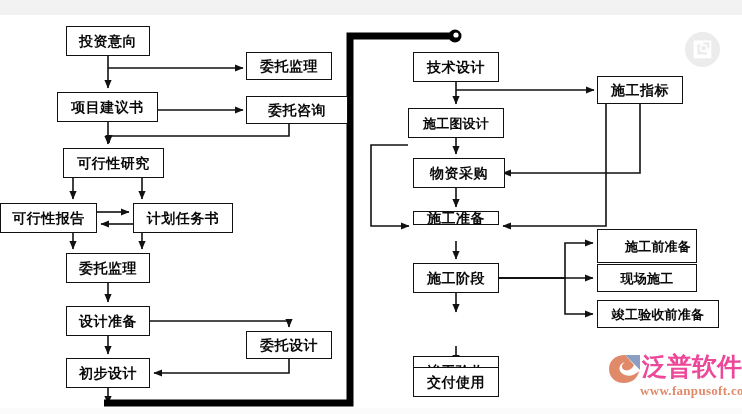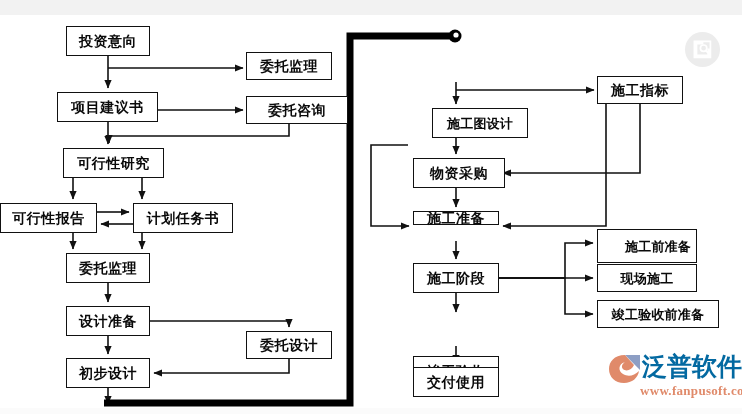--- a/index.html
+++ b/index.html
@@ -38,21 +38,21 @@
   }
   .magnify svg{position:absolute;left:8px;top:8px;}
 
   .watermark{
     position:absolute;left:608px;top:352px;width:130px;height:52px;z-index:6;
     pointer-events:none;
   }
   .wm-mark{position:absolute;left:0;top:2px;width:34px;height:30px;}
   .wm-cn{
     position:absolute;left:34px;top:0px;
-    font-size:25px;font-weight:700;color:#0369a1;
+    font-size:25px;font-weight:700;color:#ec4899;
     font-family:"DejaVu Sans","Liberation Sans",sans-serif;
     letter-spacing:0px;line-height:30px;white-space:nowrap;
   }
   .wm-url{
     position:absolute;left:32px;top:31px;
     font-size:13px;font-weight:700;color:#e08a6a;
     font-family:"Liberation Serif","DejaVu Serif",serif;
     letter-spacing:0.3px;white-space:nowrap;
   }
 </style>
@@ -165,21 +165,24 @@
   <div class="node" style="left:246px;top:52px;width:86px;height:28px;">
     <span>委托监理</span>
   </div>
   <div class="node" style="left:246px;top:96px;width:102px;height:28px;">
     <span>委托咨询</span>
   </div>
   <div class="node" style="left:246px;top:331px;width:86px;height:28px;">
     <span>委托设计</span>
   </div>
 
-  <div class="node wide" style="left:408px;top:108px;width:96px;height:30px;margin-left:24px;">
+  <div class="node" style="left:413px;top:52px;width:86px;height:30px;">
+    <span>技术设计</span>
+  </div>
+  <div class="node wide" style="left:408px;top:108px;width:96px;height:30px;">
     <span>施工图设计</span>
   </div>
   <div class="node" style="left:413px;top:158px;width:92px;height:30px;">
     <span>物资采购</span>
   </div>
   <div class="node" style="left:413px;top:211px;width:86px;height:14px;">
     <span>施工准备</span>
   </div>
   <div class="node" style="left:413px;top:263px;width:86px;height:30px;">
     <span>施工阶段</span>

